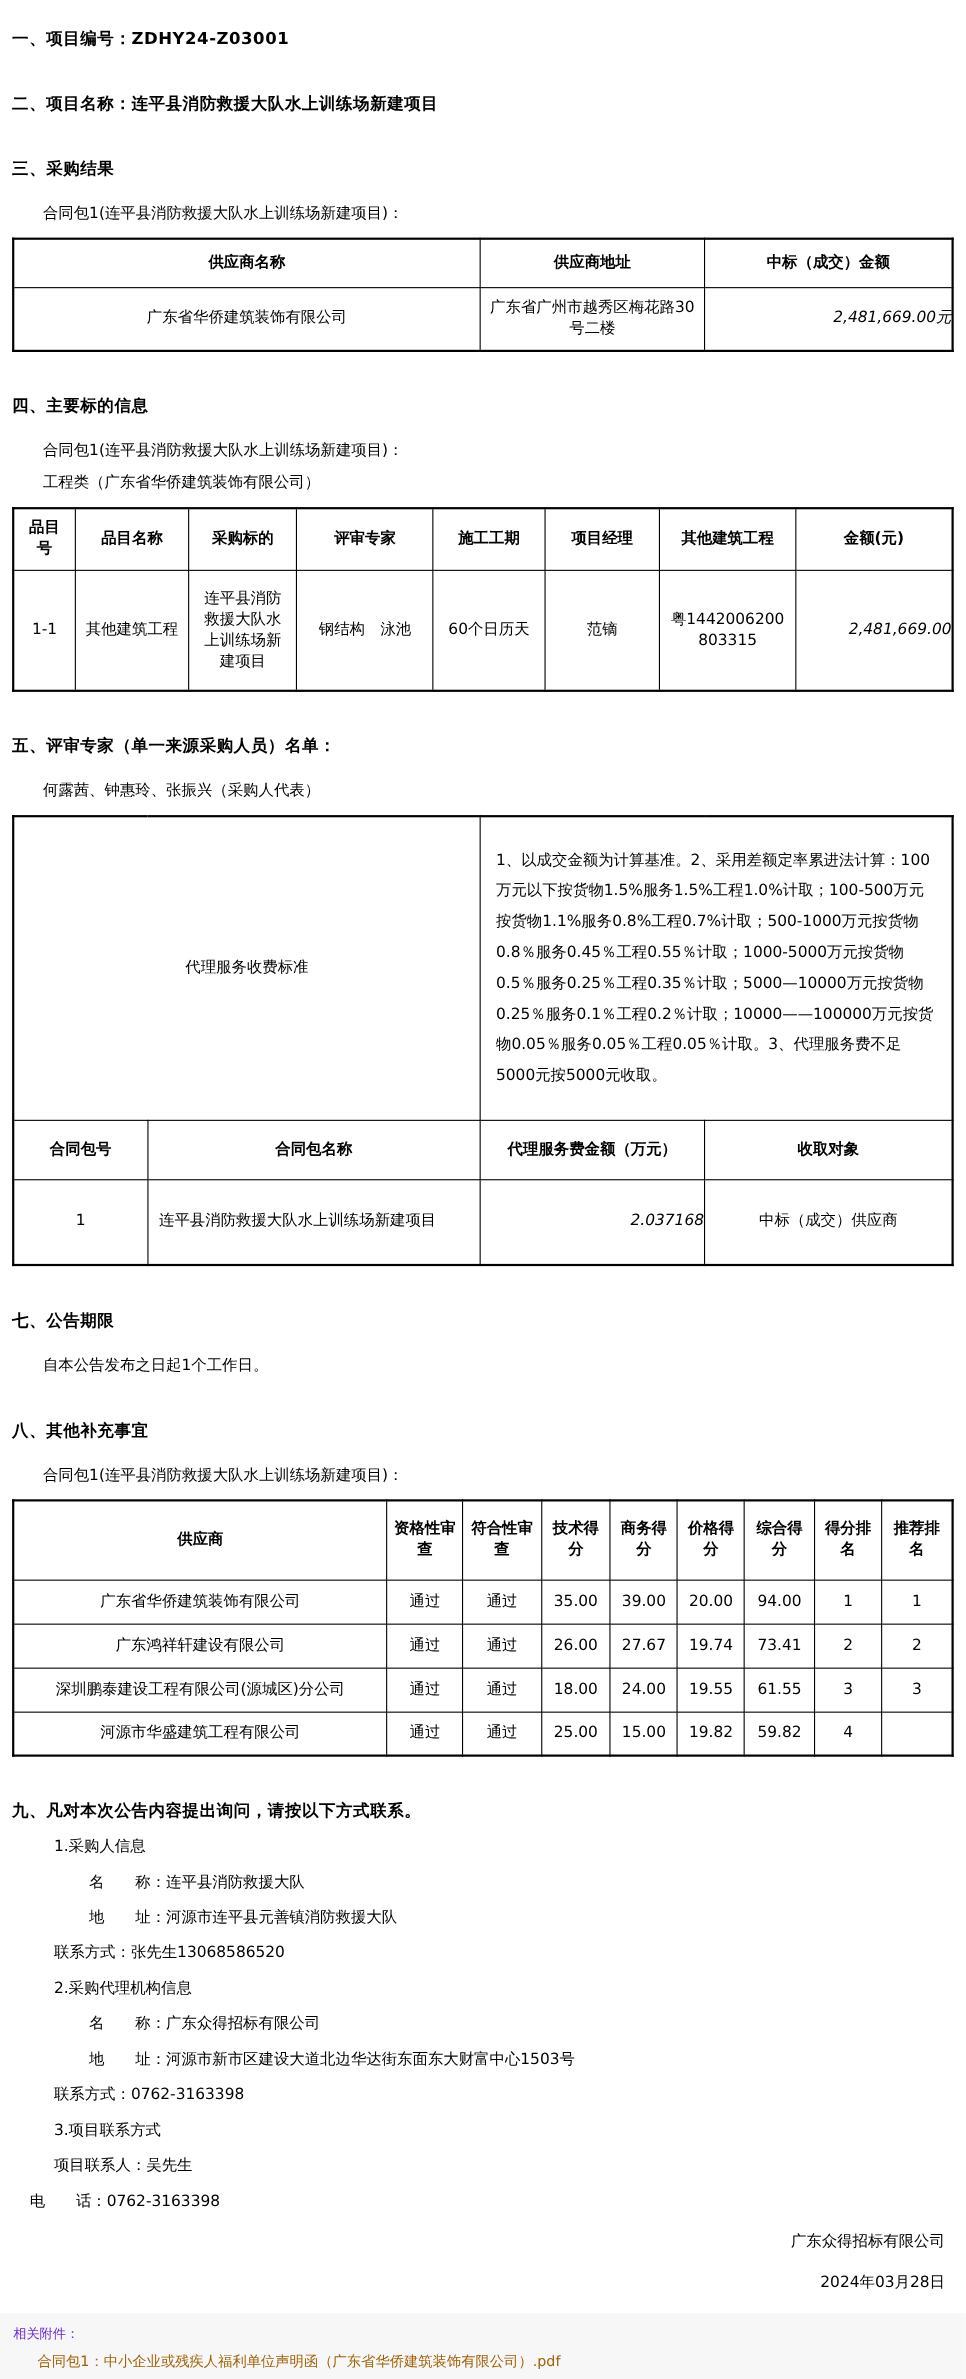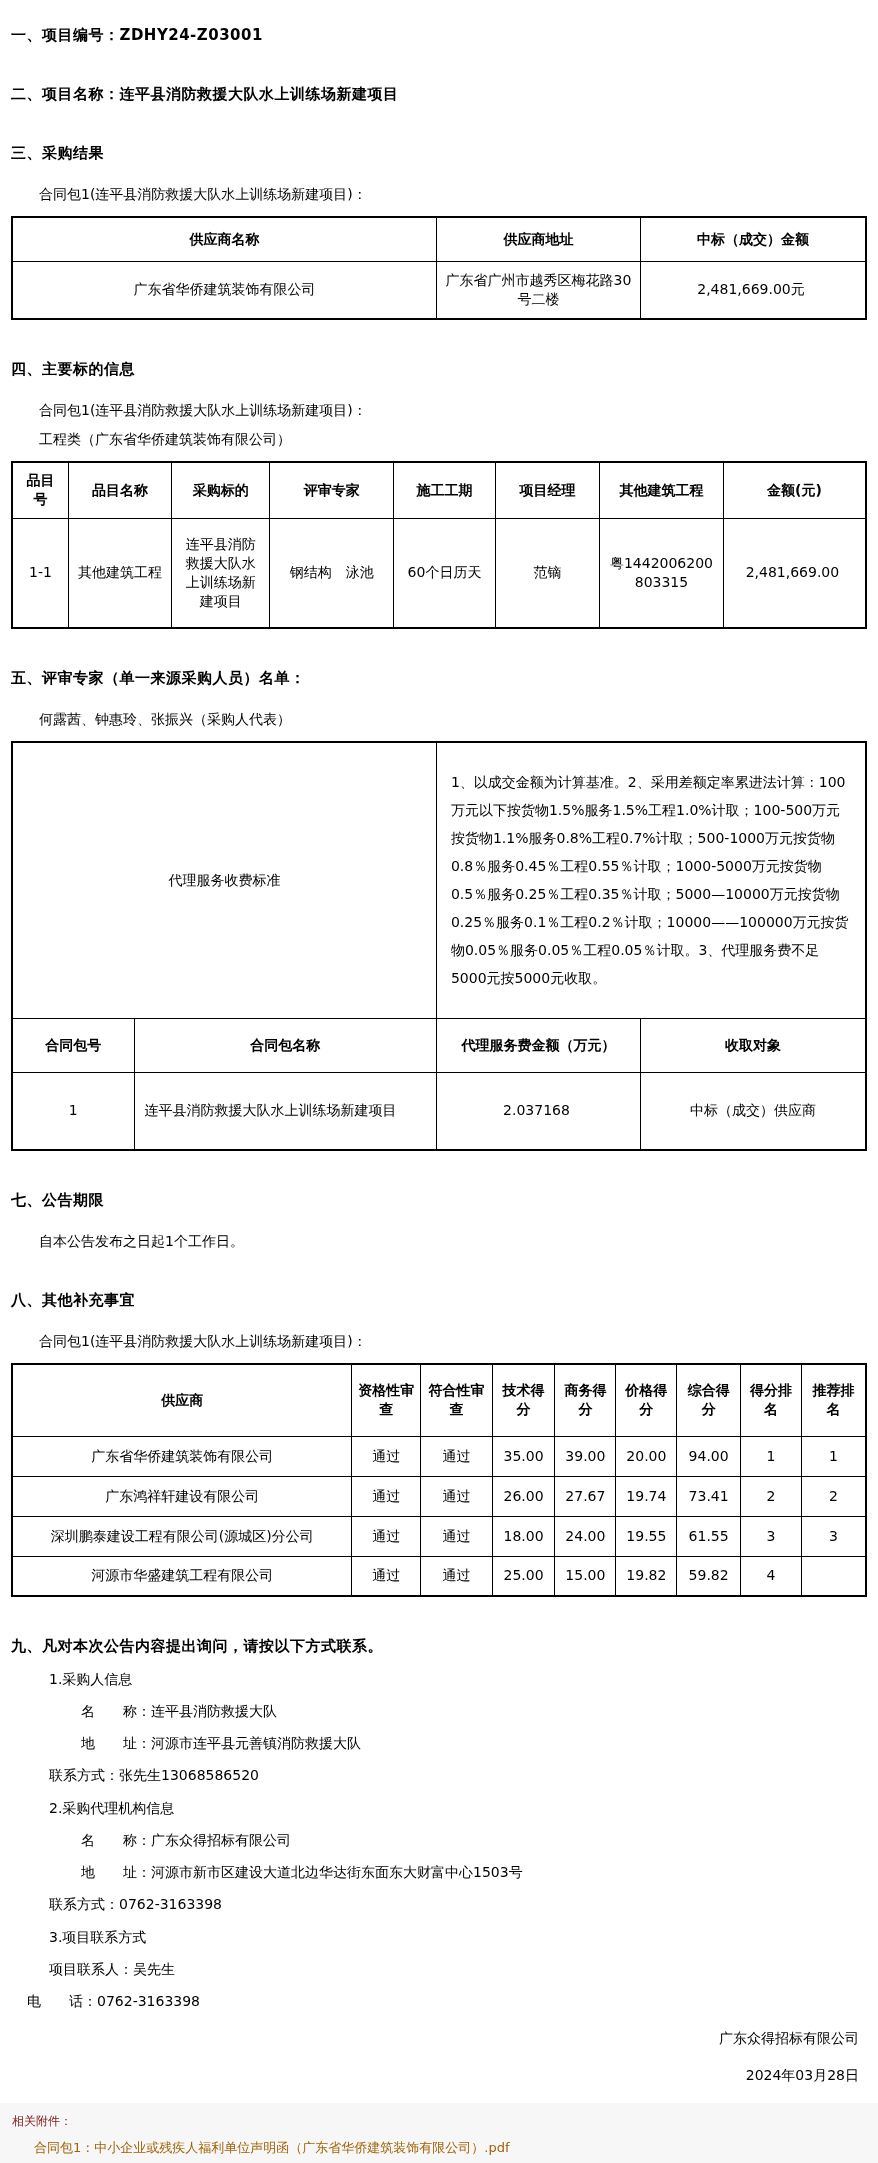--- a/index.html
+++ b/index.html
@@ -19,42 +19,42 @@
 
   table { width:100%; border-collapse:collapse; table-layout:fixed; margin-top:12px; border:2px solid #000; }
   th,td { border:1px solid #000; font-size:14px; text-align:center; vertical-align:middle; padding:5px 8px; word-wrap:break-word; }
   th { font-weight:bold; }
 
   .tblA th { height:44px; }
   .tblA td { height:58px; }
   .tblB th { height:56px; }
   .tblB td { height:110px; }
   .cert { word-break:break-all; }
-  .right { padding-right:12px; }
+  .right { text-align:right; padding-right:0;font-style:italic; }
 
   .tblC .fee-label { height:276px; }
   .tblC .fee-text  { text-align:left; line-height:28px; padding:10px 14px; }
   .tblC th { height:54px; }
   .tblC td.datarow { height:78px; }
   .left { text-align:left; padding-left:10px; }
 
   .tblD th { height:72px; padding:4px 4px; }
   .tblD td { height:40px; padding:4px 4px; }
 
   .contact-group { margin:14px 0 0 38px; }
   .contact-line  { margin:13px 0 0 70px; }
 
   .sig { text-align:right; padding-right:8px; margin-top:18px; }
   .sig-line { margin-top:18px; }
 
   .attachments {
     position:absolute; left:0; right:0; bottom:0; height:60px;
     background:#f7f7f7; padding:9px 12px 0 12px;
   }
-  .attachments-label { font-size:12px; color:#7f1d1d; }
+  .attachments-label { font-size:12px; color:#6d28d9; }
   .attachment-link { display:block; font-size:13px; color:#a16207; margin:7px 0 0 22px; cursor:pointer; text-decoration:none; }
 </style>
 </head>
 <body>
 
 <div class="doc">
 
   <div class="h first">一、项目编号：ZDHY24-Z03001</div>
 
   <div class="h">二、项目名称：连平县消防救援大队水上训练场新建项目</div>

